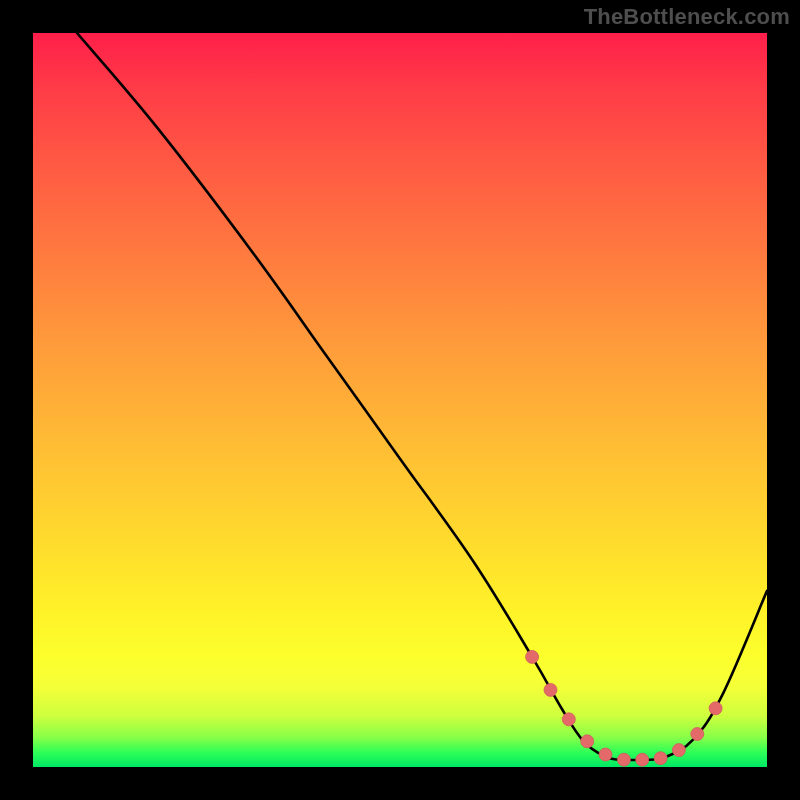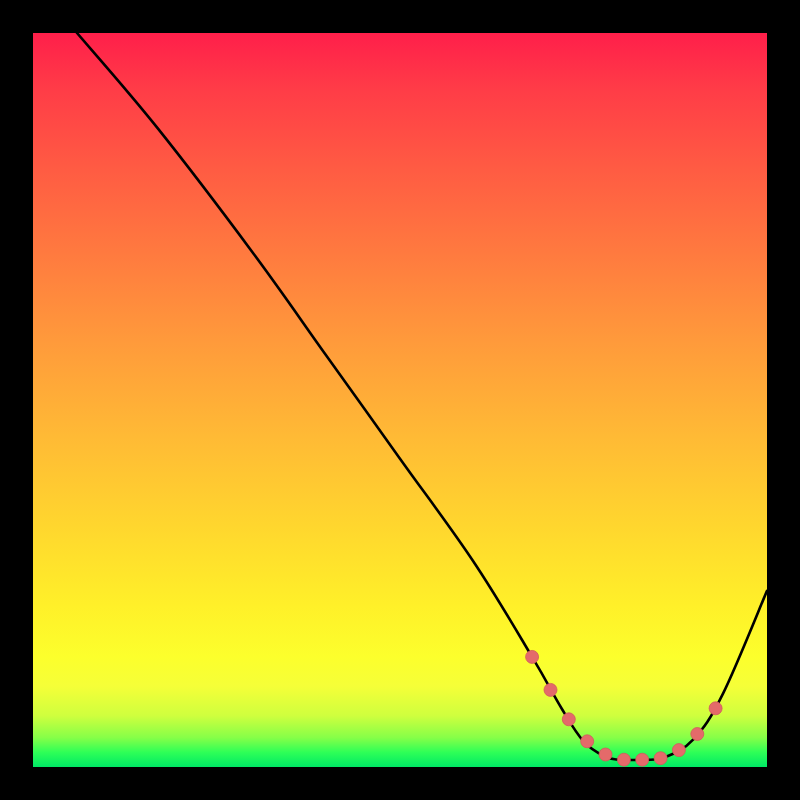--- a/index.html
+++ b/index.html
@@ -67,20 +67,21 @@
     inset: 0;
     width: 734px;
     height: 734px;
     display: block;
   }
 </style>
 </head>
 <body>
 
 <div class="frame">
+  <div class="watermark">TheBottleneck.com</div>
 
   <div class="plot-area">
     <div class="gradient"></div>
 
     <svg class="curve" viewBox="0 0 734 734" preserveAspectRatio="none">
       <path fill="none" stroke="#000" stroke-width="2.6" stroke-linecap="round" stroke-linejoin="round" d="M 44.0 0.0 C 58.6 17.2, 93.1 55.8, 124.8 95.4 C 156.5 135.1, 189.8 179.2, 220.2 220.2 C 250.6 261.2, 267.2 286.0, 293.6 323.0 C 320.0 360.0, 340.6 388.7, 367.0 425.7 C 393.4 462.7, 416.6 492.8, 440.4 528.5 C 464.2 564.2, 483.3 597.5, 499.1 623.9 C 515.0 650.3, 519.2 660.1, 528.5 675.3 C 537.7 690.5, 542.6 699.6, 550.5 708.3 C 558.4 717.0, 565.9 720.4, 572.5 723.7 C 579.1 727.0, 580.6 726.1, 587.2 726.7 C 593.8 727.2, 601.3 727.1, 609.2 726.7 C 617.1 726.3, 622.0 728.2, 631.2 724.5 C 640.5 720.8, 650.0 717.6, 660.6 706.1 C 671.2 694.6, 676.7 687.3, 690.0 660.6 C 703.2 633.9, 726.1 576.3, 734.0 557.8"></path>
     </svg>
 
     <svg class="dots" viewBox="0 0 734 734" preserveAspectRatio="none">
       <g>

